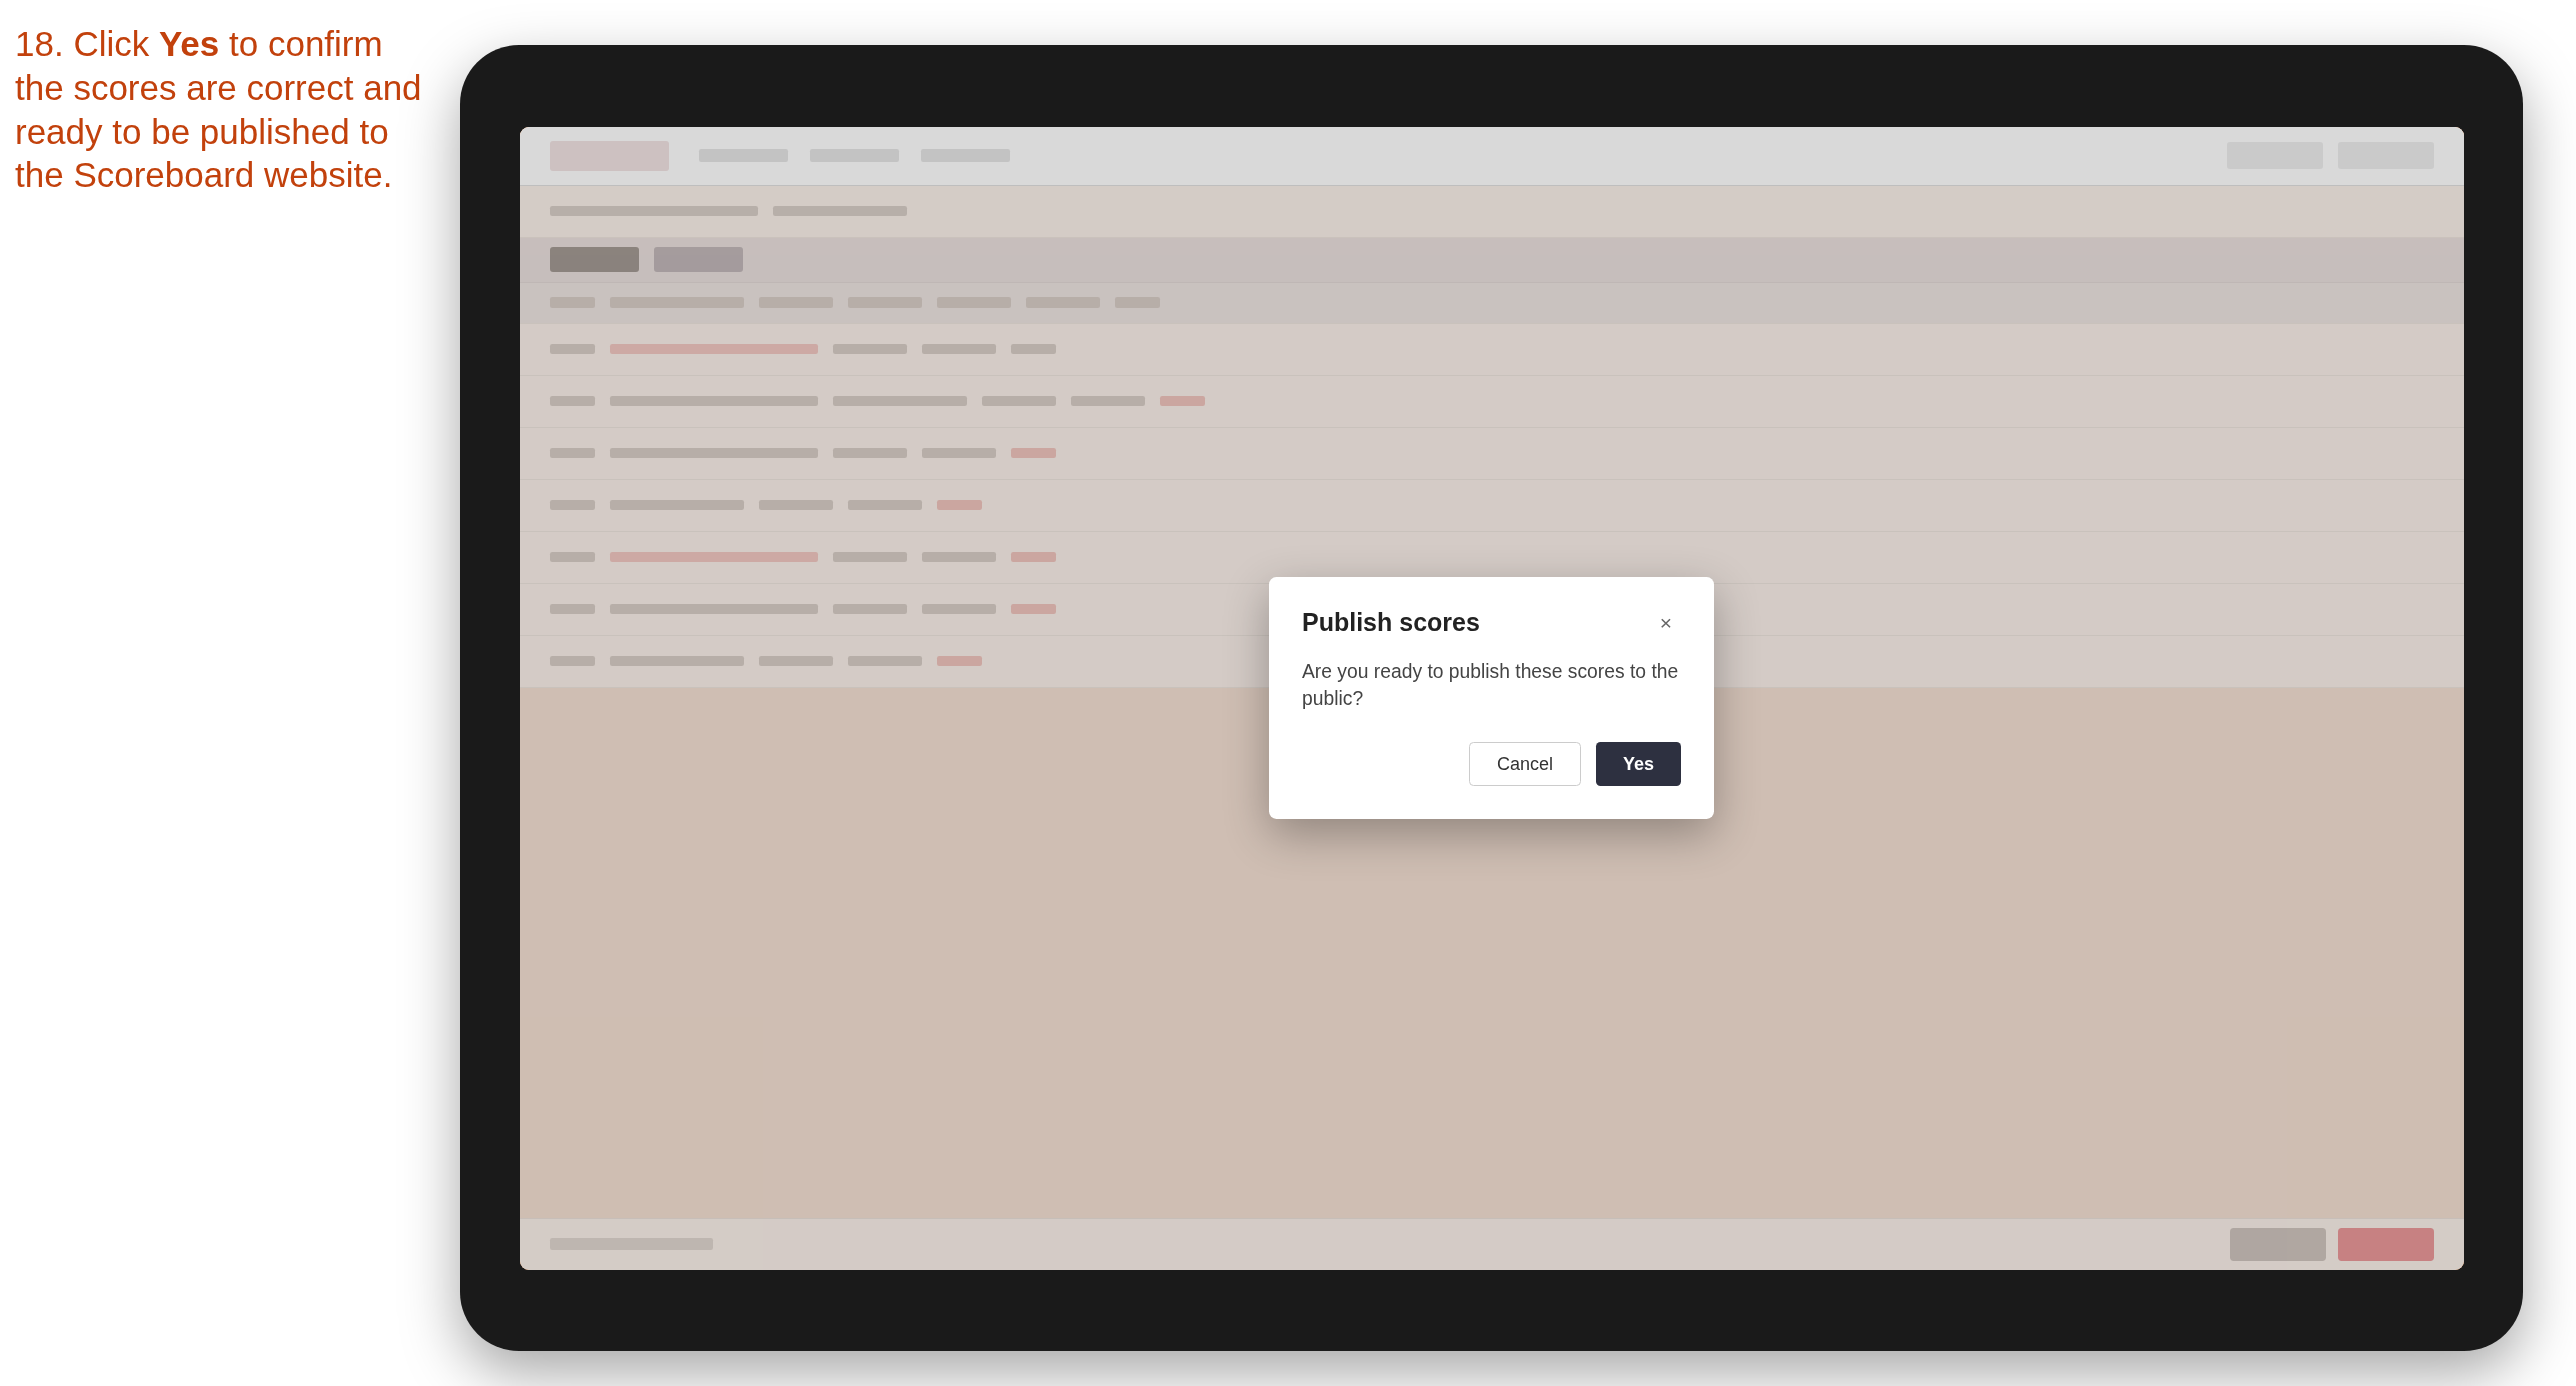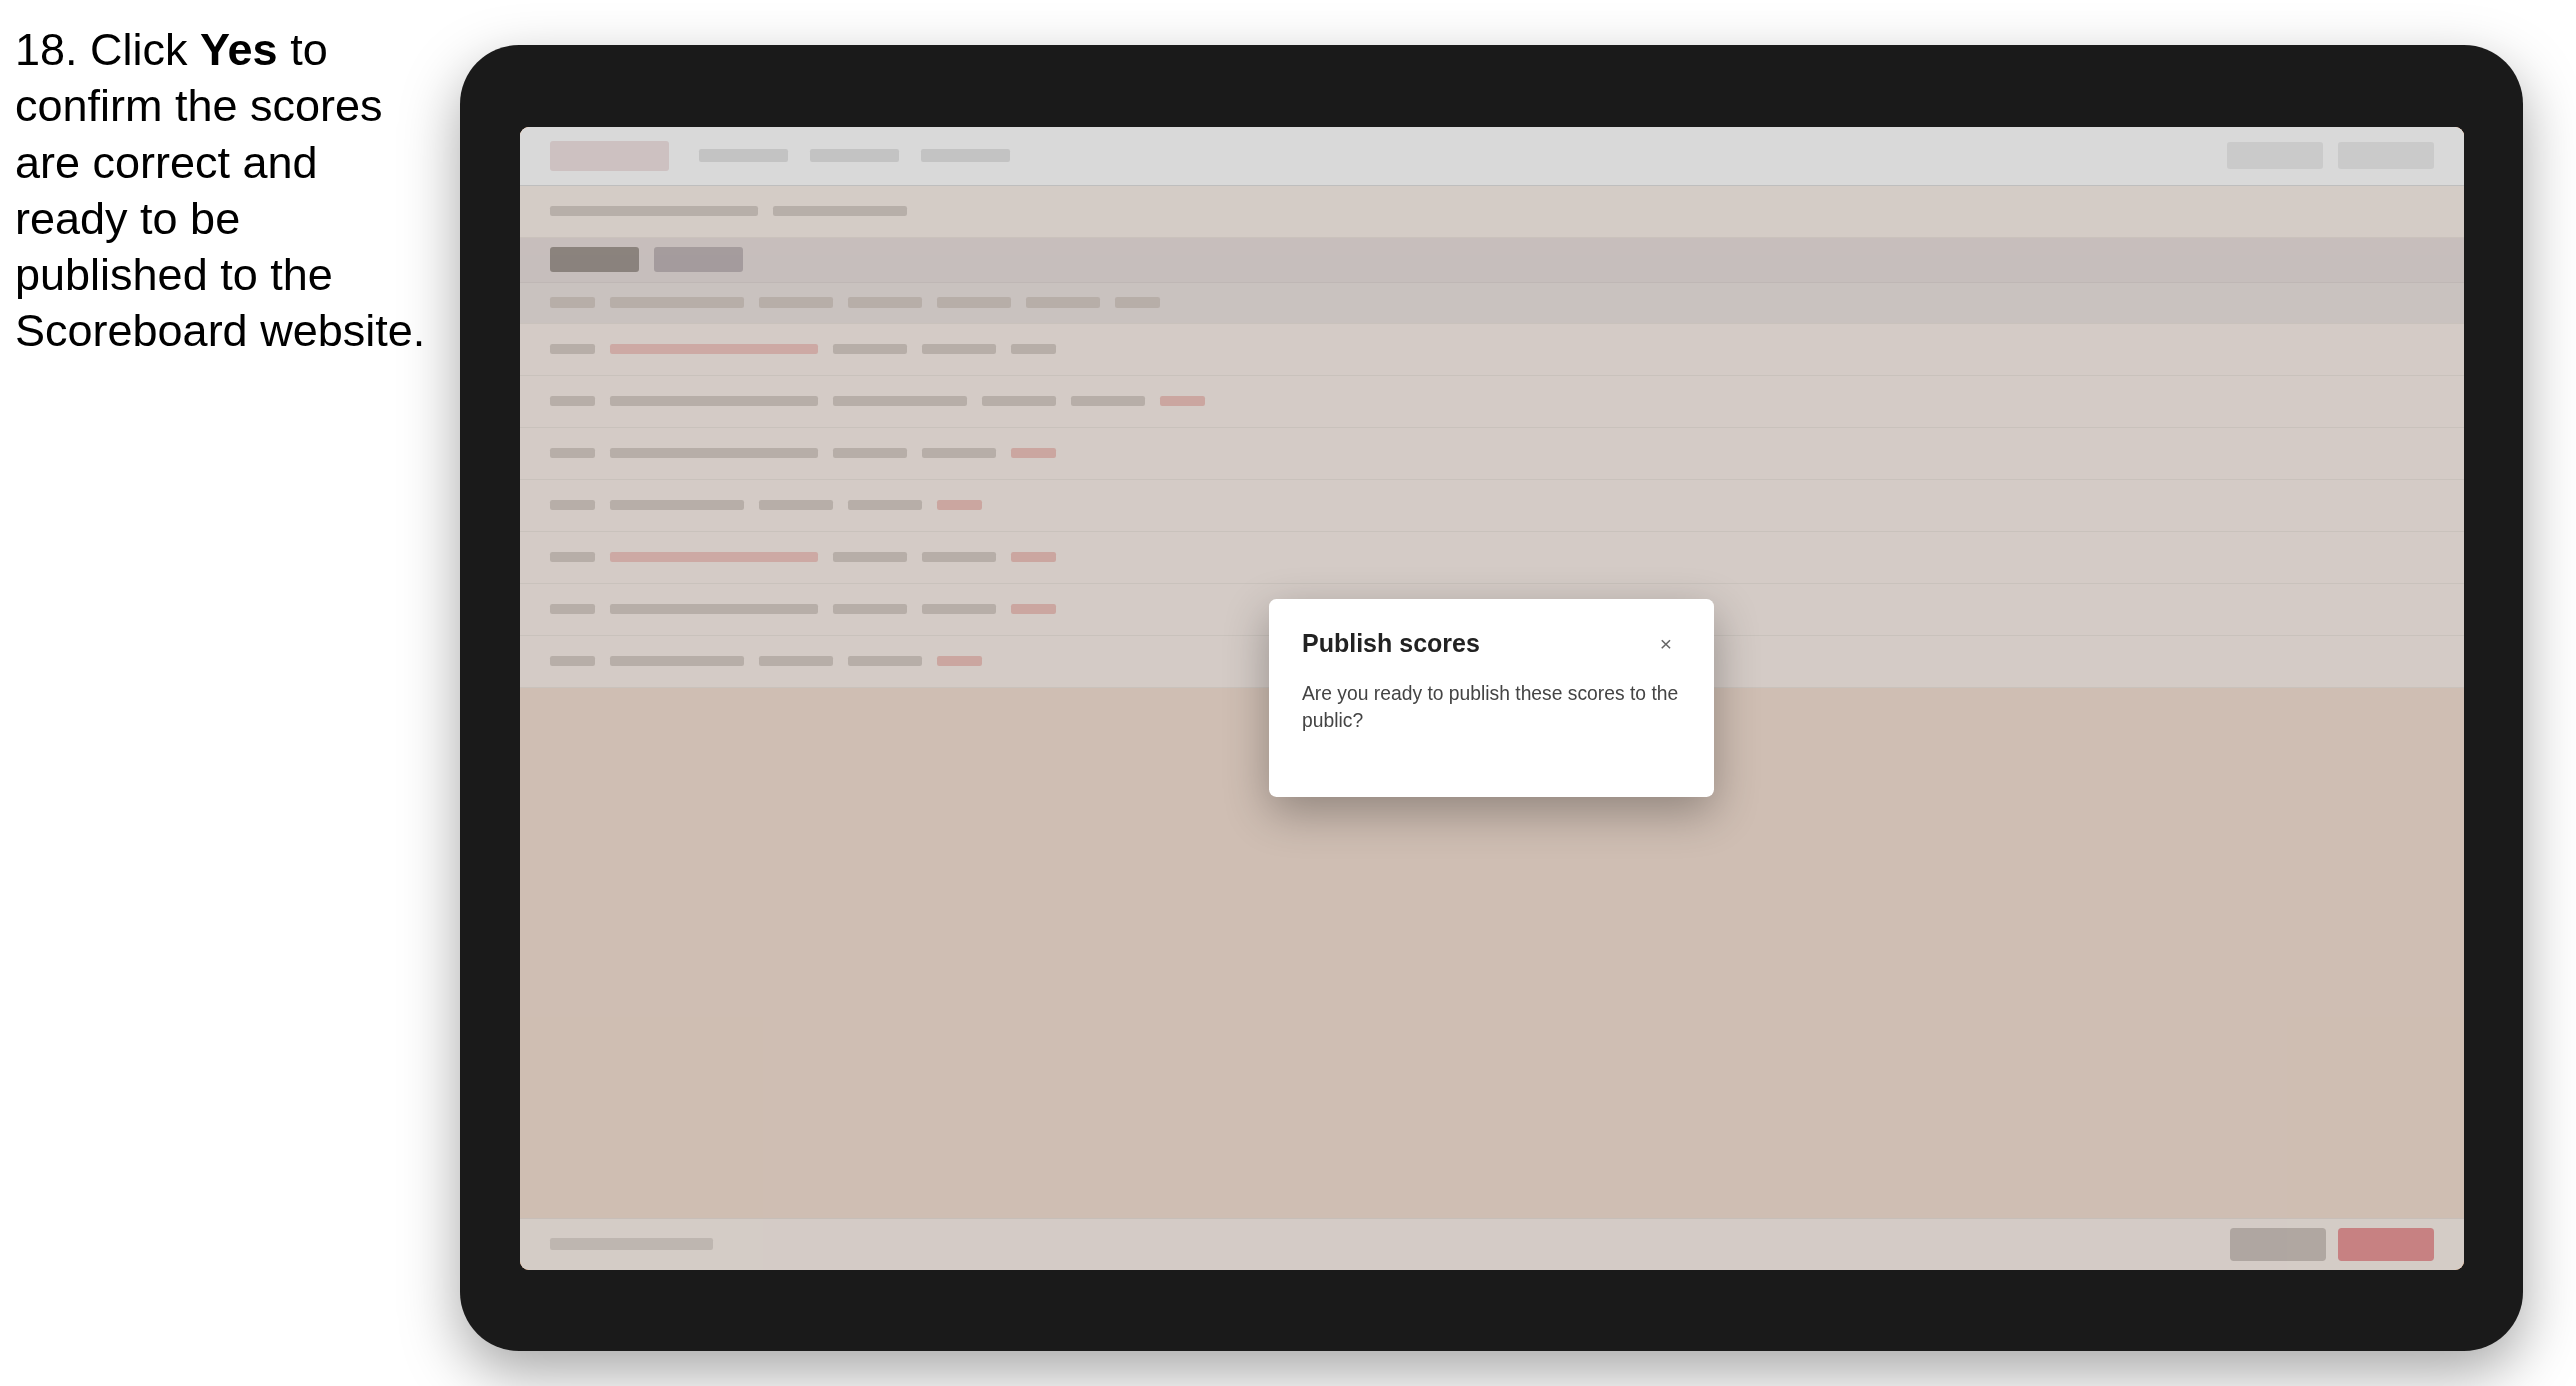--- a/index.html
+++ b/index.html
@@ -11,23 +11,23 @@
       position: relative;
       overflow: hidden;
     }
 
     
     .instruction-text {
       position: absolute;
       left: 15px;
       top: 22px;
       width: 416px;
-      font-size: 45px;
+      font-size: 35px;
       line-height: 1.25;
-      color: #000000;
+      color: #c2410c;
     }
     .instruction-text strong {
       font-weight: 700;
     }
 
     
     .arrow-container {
       position: absolute;
       left: 408px;
       top: 408px;
@@ -413,19 +413,23 @@
 
         <div class="dialog-header">
           <span class="dialog-title">Publish scores</span>
           <button class="dialog-close">×</button>
         </div>
 
         <div class="dialog-body">
           <p class="dialog-message">Are you ready to publish these scores to the public?</p>
         </div>
 
+        <div class="dialog-footer">
+          <button class="btn-cancel">Cancel</button>
+          <button class="btn-yes">Yes</button>
+        </div>
 
       </div>
     </div>
 
   </div>
 </div>
 
 
 </body></html>

